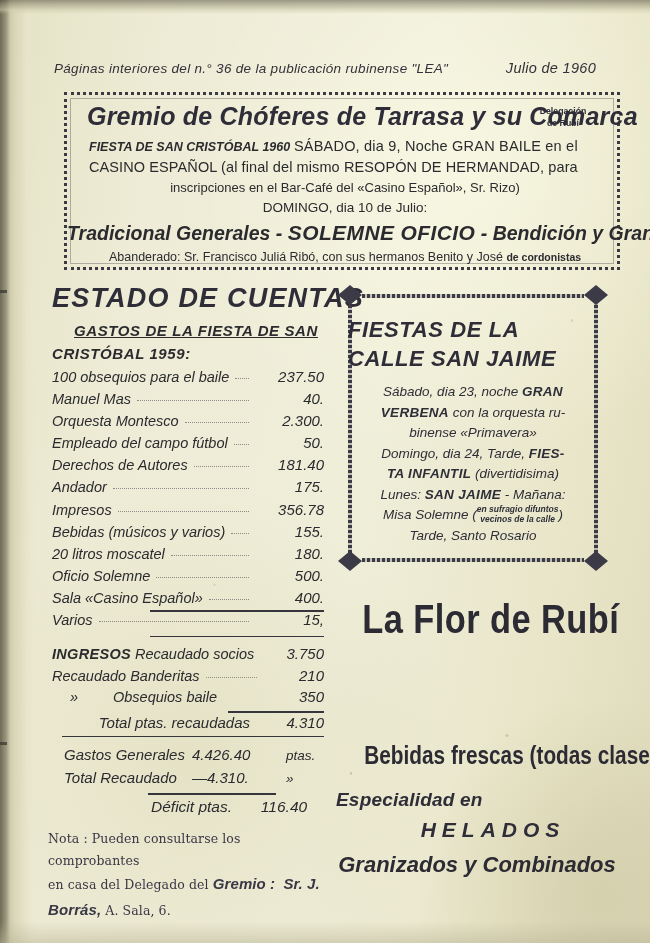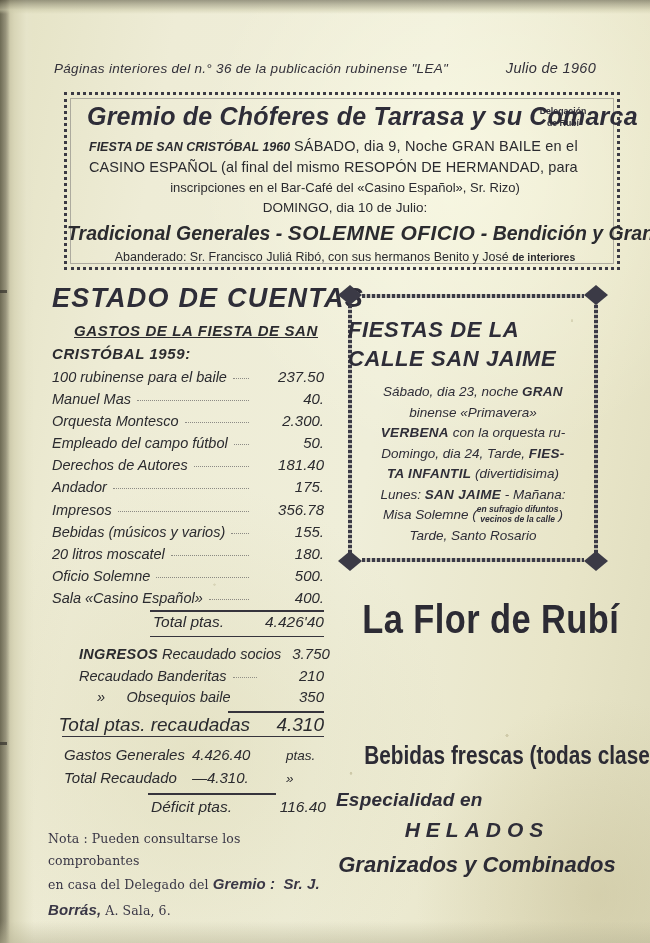--- a/index.html
+++ b/index.html
@@ -112,50 +112,50 @@
     position:absolute;left:52px;top:613px;width:272px;
     display:flex;align-items:baseline;font-style:italic;font-size:15.5px;
   }
   .total-row .sp{flex:1;}
   .total-row .lbl{margin-right:14px;}
   .total-row .val{width:86px;text-align:right;}
   .total-line2{position:absolute;left:150px;top:636px;width:174px;height:1px;background:#36343c;}
 
   .ingresos{position:absolute;left:52px;top:645px;width:272px;}
   .irow{display:flex;align-items:baseline;height:21.5px;font-style:italic;font-size:14.5px;}
-  .irow .lbl{white-space:nowrap;margin-left:27px;}
+  .irow .lbl{white-space:nowrap;}
   .irow .lbl b{font-style:italic;font-weight:bold;letter-spacing:.3px;}
   .irow .dots{flex:1;margin:0 5px 0 6px;position:relative;top:-3px;height:1px;border-bottom:1px dotted rgba(60,58,66,.5);}
   .irow .val{width:62px;text-align:right;font-size:15px;}
   .irow.center .lbl{padding-left:18px;}
   .irow.center .mid{flex:1;text-align:center;padding-right:10px;}
 
   .ing-line{position:absolute;left:228px;top:711px;width:96px;height:1.6px;background:#36343c;}
   .ing-total{
     position:absolute;left:52px;top:714px;width:272px;
-    display:flex;align-items:baseline;font-style:italic;font-size:19px;
+    display:flex;align-items:baseline;font-style:italic;font-size:15px;
   }
   .ing-total .sp{flex:1;}
   .ing-total .lbl{margin-right:12px;}
   .ing-total .val{width:62px;text-align:right;}
   .ing-line2{position:absolute;left:62px;top:736px;width:262px;height:1px;background:#36343c;}
 
   .sum{position:absolute;left:64px;top:746px;width:262px;}
   .srow{display:flex;align-items:baseline;height:23px;font-style:italic;font-size:15px;}
   .srow .lbl{width:128px;white-space:nowrap;}
   .srow .val{width:84px;}
   .srow .unit{padding-left:10px;font-size:13.5px;}
   .sum-line{position:absolute;left:148px;top:793px;width:128px;height:1.6px;background:#36343c;}
   .def-row{
     position:absolute;left:64px;top:798px;width:262px;
     display:flex;align-items:baseline;font-style:italic;font-size:15.5px;
   }
   .def-row .sp{flex:1;}
   .def-row .lbl{margin-right:10px;}
-  .def-row .val{width:84px;text-align:right;}
+  .def-row .val{width:84px;text-align:center;}
 
   .nota{
     position:absolute;left:48px;top:828px;width:282px;
     font-family:"DejaVu Serif",serif;
     font-size:12.5px;line-height:1.72;color:#3a3746;letter-spacing:.1px;
   }
   .nota .big{font-size:15px;font-weight:bold;font-family:"Liberation Sans",sans-serif;font-style:italic;}
 
   
   .sj{position:absolute;left:348px;top:292px;width:250px;height:272px;}
@@ -198,21 +198,21 @@
   .bebidas{
     position:absolute;left:336px;top:740px;width:282px;text-align:center;
     font-weight:bold;font-size:26px;color:#2c2b34;
     transform:scaleX(.80);transform-origin:center;white-space:nowrap;
   }
   .esp{
     position:absolute;left:336px;top:789px;width:282px;text-align:left;
     font-style:italic;font-weight:bold;font-size:19px;color:#2e2d38;letter-spacing:.2px;
   }
   .helados{
-    position:absolute;left:336px;top:818px;width:282px;text-align:center;
+    position:absolute;left:352px;top:818px;width:282px;text-align:center;
     font-style:italic;font-weight:bold;font-size:21px;letter-spacing:6px;color:#2e2d38;
   }
   .granizados{
     position:absolute;left:336px;top:852px;width:282px;text-align:center;
     font-style:italic;font-weight:bold;font-size:22px;color:#2c2b34;white-space:nowrap;
   }
 </style>
 </head>
 <body>
 
@@ -243,33 +243,33 @@
       <span class="b">FIESTA DE SAN CRISTÓBAL 1960</span>
       <span class="n">SÁBADO, dia 9, Noche GRAN BAILE en el</span>
     </div>
     <div class="ad-l3">CASINO ESPAÑOL (al final del mismo RESOPÓN DE HERMANDAD, para</div>
     <div class="ad-l4">inscripciones en el Bar-Café del «Casino Español», Sr. Rizo)</div>
     <div class="ad-l5">DOMINGO, dia 10 de Julio:</div>
     <div class="ad-l6">
       <span>Tradicional Generales - </span><span class="caps">SOLEMNE OFICIO</span><span> - Bendición y Gran Rúa</span>
     </div>
     <div class="ad-l7">
-      <span>Abanderado: Sr. Francisco Juliá Ribó, con sus hermanos Benito y José </span><span class="tiny">de interiores</span>
+      <span>Abanderado: Sr. Francisco Juliá Ribó, con sus hermanos Benito y José </span><span class="tiny">de cordonistas</span>
     </div>
   </div>
 
   <div class="estado-title">ESTADO DE CUENTAS</div>
   <div class="gastos-head">
     <span class="ind">GASTOS DE LA FIESTA DE SAN</span><br>
     <span>CRISTÓBAL 1959:</span>
   </div>
 
   <div class="rows" id="expense-rows">
       <div class="row">
-        <span class="lbl">100 rubinense para el baile</span>
+        <span class="lbl">100 obsequios para el baile</span>
         <span class="dots"></span>
         <span class="val">237.50</span>
       </div>
       <div class="row">
         <span class="lbl">Manuel Mas</span>
         <span class="dots"></span>
         <span class="val">40.</span>
       </div>
       <div class="row">
         <span class="lbl">Orquesta Montesco</span>
@@ -309,28 +309,28 @@
       <div class="row">
         <span class="lbl">Oficio Solemne</span>
         <span class="dots"></span>
         <span class="val">500.</span>
       </div>
       <div class="row">
         <span class="lbl">Sala «Casino Español»</span>
         <span class="dots"></span>
         <span class="val">400.</span>
       </div>
+      <div class="row">
+        <span class="lbl">Varios</span>
+        <span class="dots"></span>
+        <span class="val">15,</span>
+      </div>
     </div>
 
   <div class="total-line"></div>
-  <div class="total-row">
-    <span class="sp"></span>
-    <span class="lbl">Total ptas.</span>
-    <span class="val">4.426'40</span>
-  </div>
   <div class="total-line2"></div>
 
   <div class="ingresos" id="income-rows">
       <div class="irow">
         <span class="lbl"><b>INGRESOS</b> Recaudado socios</span>
         <span class="dots"></span>
         <span class="val">3.750</span>
       </div>
       <div class="irow">
         <span class="lbl">Recaudado Banderitas</span>
@@ -387,24 +387,24 @@
     <div class="orn bl"></div>
     <div class="orn br"></div>
 
     <div class="sj-t1">FIESTAS DE LA</div>
     <div class="sj-t2">CALLE SAN JAIME</div>
 
     <div class="sj-body">
       <div class="ln">
         <span>Sábado, dia 23, noche </span><span class="b">GRAN</span>
       </div>
+      <div class="ln">
+        <span class="b">VERBENA</span><span> con la orquesta ru-</span>
+      </div>
       <div class="ln">binense «Primavera»</div>
-      <div class="ln">
-        <span class="b">VERBENA</span><span> con la orquesta ru-</span>
-      </div>
       <div class="ln">
         <span>Domingo, dia 24, Tarde, </span><span class="b">FIES-</span>
       </div>
       <div class="ln">
         <span class="b">TA INFANTIL</span><span> (divertidisima)</span>
       </div>
       <div class="ln">
         <span>Lunes: </span><span class="b">SAN JAIME</span><span> - Mañana:</span>
       </div>
       <div class="ln">

